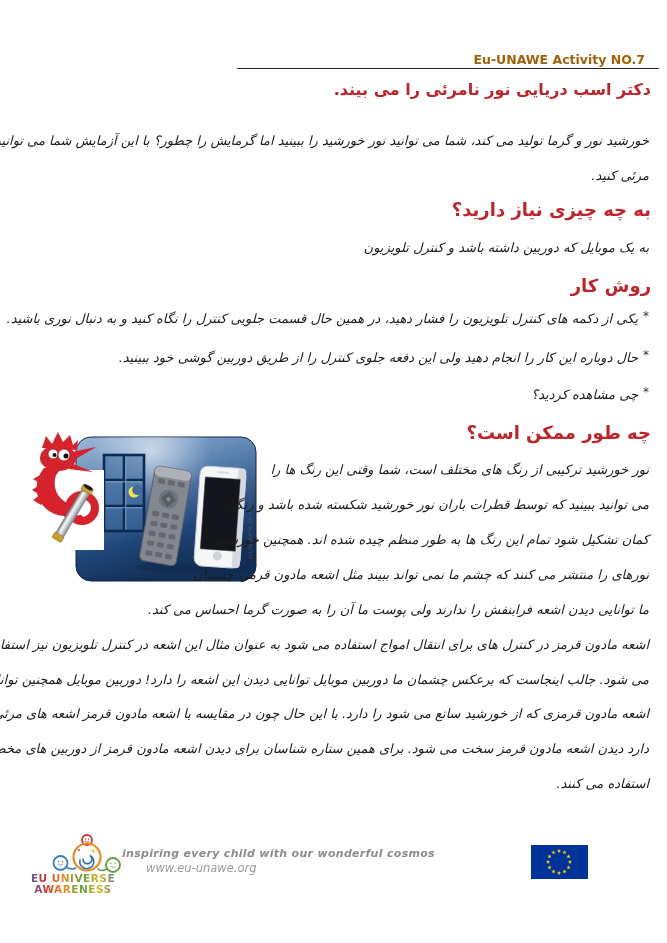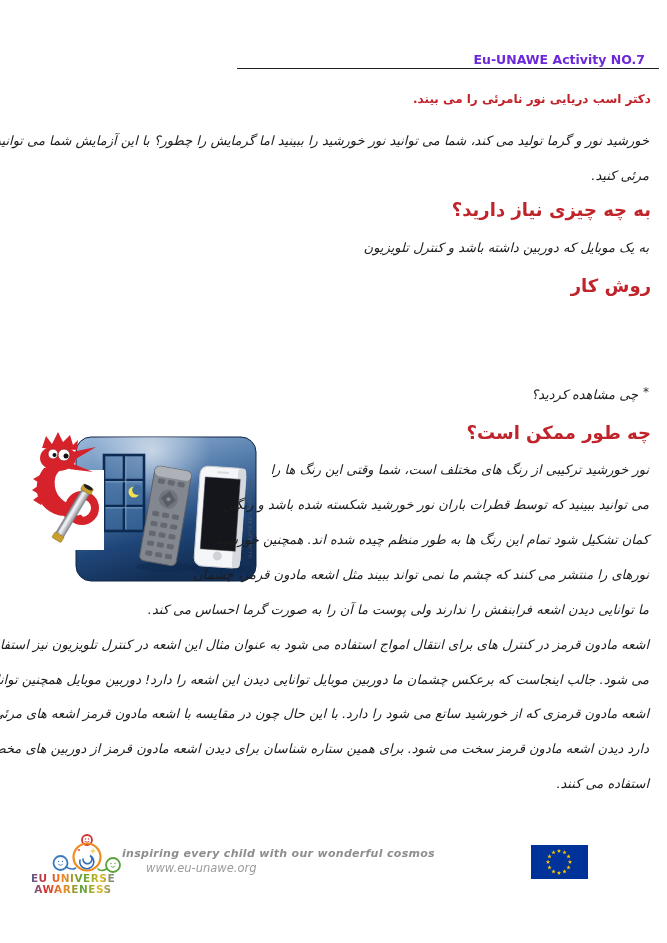--- a/index.html
+++ b/index.html
@@ -7,28 +7,28 @@
     --seahorse-red:#d6232b;
     --eu-flag-blue:#003399;
     --star-yellow:#ffcc00;
   }
   html,body{margin:0;padding:0;background:#ffffff;}
   .page{
     position:relative;width:667px;height:943px;background:#fff;overflow:hidden;
     font-family:"DejaVu Sans",sans-serif;color:#1c1c1c;
   }
   .activity{
-    position:absolute;top:52px;right:22px;font-size:12.5px;font-weight:bold;color:#6d28d9;
+    position:absolute;top:52px;right:22px;font-size:12.5px;font-weight:bold;color:#a16207;
   }
   .header-rule{
     position:absolute;top:68px;left:237px;right:8px;height:0;border-bottom:1.6px solid #222;
   }
   .title{
-    position:absolute;top:92px;right:16px;direction:rtl;white-space:nowrap;
-    font-size:12px;font-weight:bold;color:var(--heading-red);
+    position:absolute;top:80px;right:16px;direction:rtl;white-space:nowrap;
+    font-size:16px;font-weight:bold;color:var(--heading-red);
   }
   .fa-line{
     position:absolute;right:18px;direction:rtl;text-align:right;white-space:nowrap;
     font-size:13px;font-style:italic;color:#1c1c1c;
   }
   .fa-heading{
     position:absolute;right:16px;direction:rtl;white-space:nowrap;
     font-size:18px;font-weight:bold;color:var(--heading-red);
   }
   .step .bullet{
@@ -67,20 +67,22 @@
 
   <div class="title">دکتر اسب دریایی نور نامرئی را می بیند.</div>
 
   <div class="fa-line" style="top:133px">خورشید نور و گرما تولید می کند، شما می توانید نور خورشید را ببینید اما گرمایش را چطور؟ با این آزمایش شما می توانید گرما را</div>
   <div class="fa-line" style="top:168px">مرئی کنید.</div>
 
   <div class="fa-heading" style="top:199px">به چه چیزی نیاز دارید؟</div>
   <div class="fa-line" style="top:240px">به یک موبایل که دوربین داشته باشد و کنترل تلویزیون</div>
 
   <div class="fa-heading" style="top:275px">روش کار</div>
+  <div class="fa-line step" style="top:311px"><span class="bullet">*</span><span>یکی از دکمه های کنترل تلویزیون را فشار دهید، در همین حال قسمت جلویی کنترل را نگاه کنید و به دنبال نوری باشید.</span></div>
+  <div class="fa-line step" style="top:350px"><span class="bullet">*</span><span>حال دوباره این کار را انجام دهید ولی این دفعه جلوی کنترل را از طریق دوربین گوشی خود ببینید.</span></div>
   <div class="fa-line step" style="top:387px"><span class="bullet">*</span><span>چی مشاهده کردید؟</span></div>
 
   <div class="fa-heading" style="top:422px">چه طور ممکن است؟</div>
 
   <svg class="illustration" width="252" height="164" viewBox="0 0 252 164" xmlns="http://www.w3.org/2000/svg">
     <defs>
       <linearGradient id="bx" x1="0" y1="0" x2="0.35" y2="1">
         <stop offset="0" stop-color="#9cb9da"></stop>
           <stop offset="0.4" stop-color="#577fae"></stop>
         <stop offset="0.75" stop-color="#1f4679"></stop>

